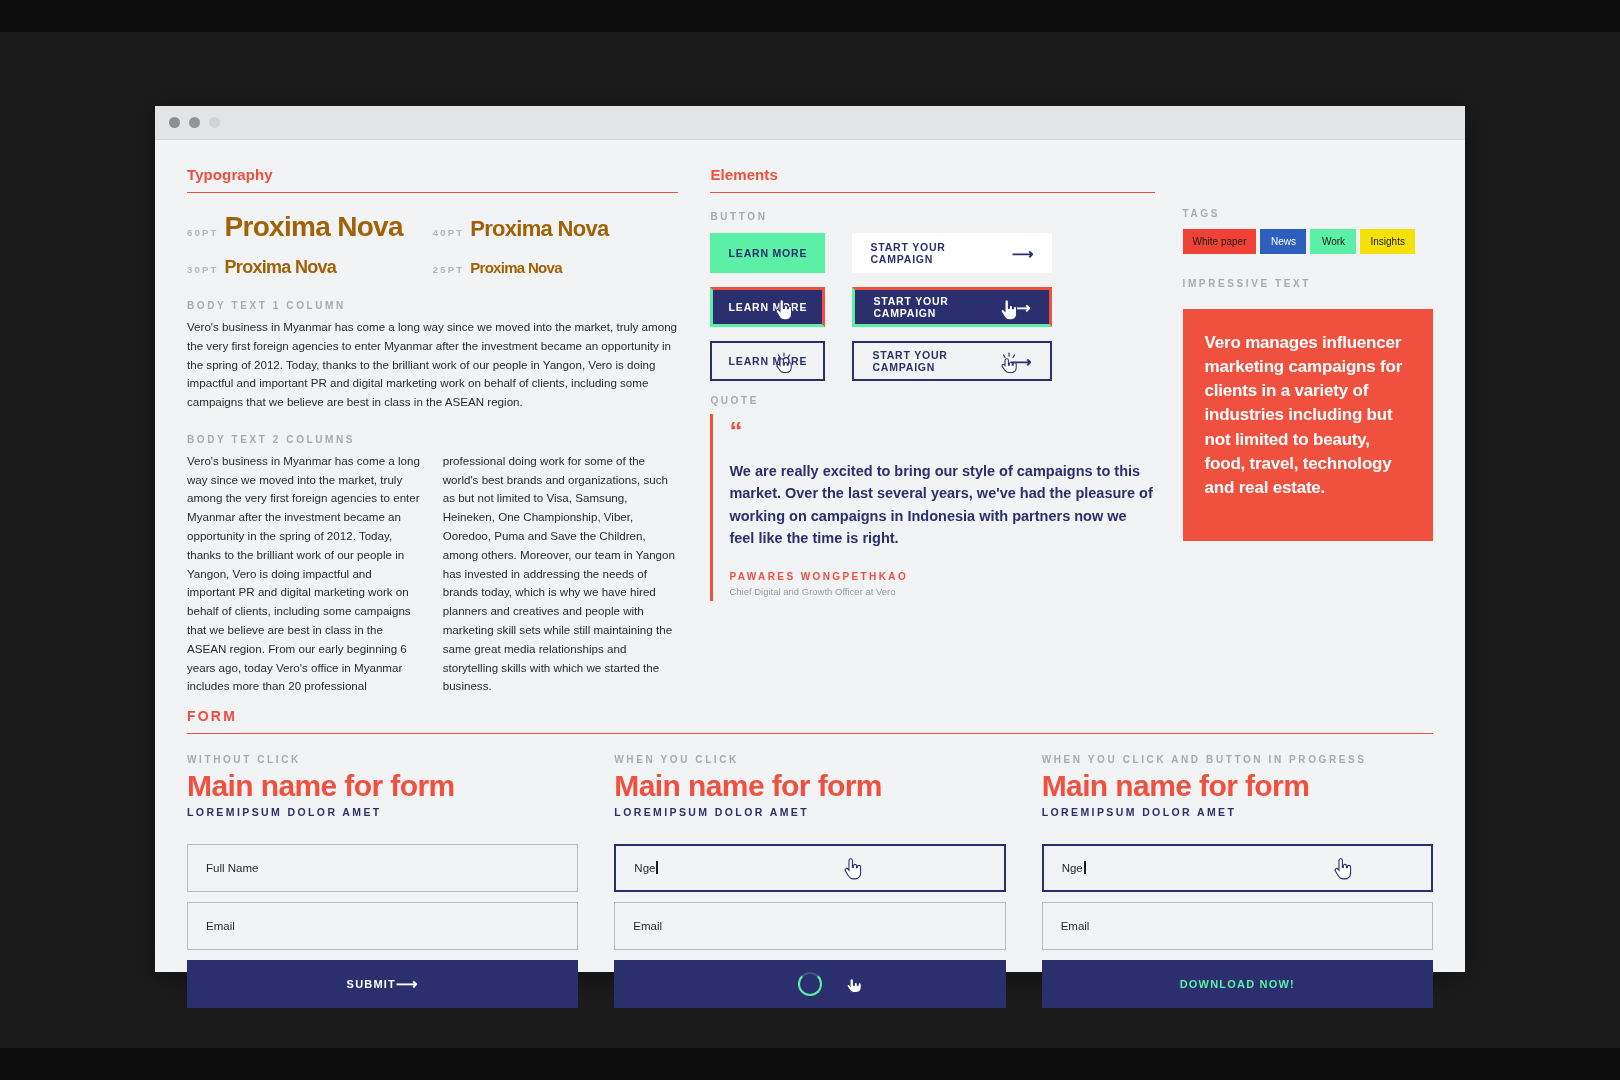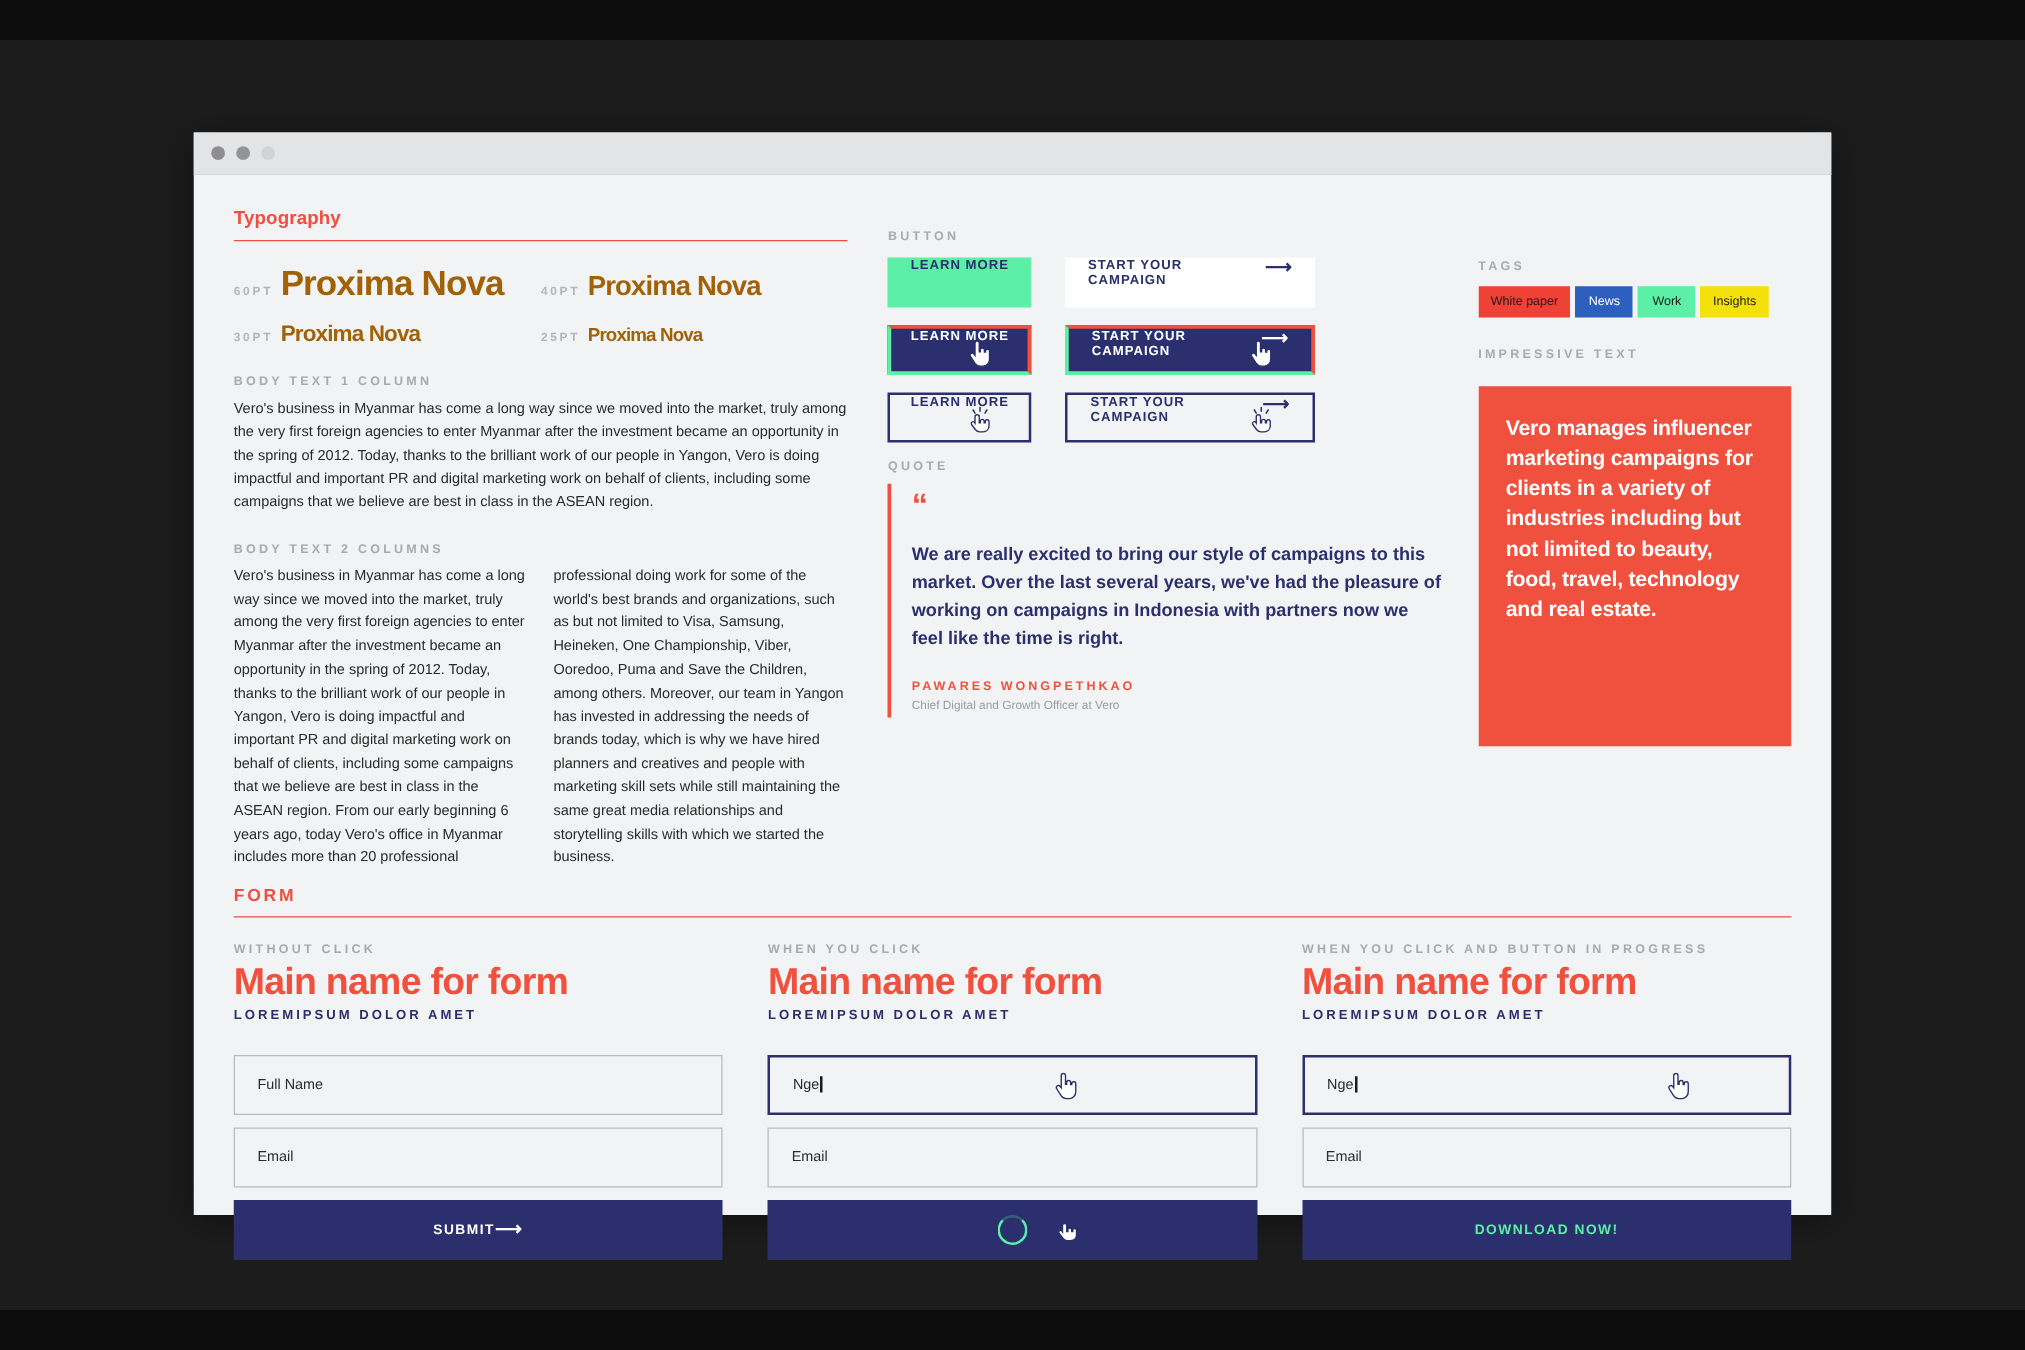--- a/index.html
+++ b/index.html
@@ -68,21 +68,21 @@
 
   .body-label { margin-top: 22px; margin-bottom: 7px; }
   .body-text { color: #2a2a2a; font-size: 11.6px; line-height: 1.62; }
   .two-cols { display: flex; gap: 20px; }
   .two-cols .c { width: 50%; }
 
   
   .btn-label { margin-bottom: 11px; }
   .btn-row { display: flex; align-items: flex-start; margin-bottom: 14px; position: relative; }
   .btn {
-    height: 40px; display: flex; align-items: flex-start; justify-content: center;
+    height: 40px; display: flex; align-items: center; justify-content: center;
     font-size: 10.5px; font-weight: bold; letter-spacing: .8px; position: relative;
   }
   .btn.small { width: 115px; }
   .btn.wide { width: 200px; justify-content: flex-start; padding: 0 18px; }
   .btn.wide .arr { margin-left: auto; }
   .btn-green { background: #5bf0a5; color: #2b2f6e; }
   .btn-white { background: #ffffff; color: #2b2f6e; }
   .btn-navy {
     background: #2b2f6e; color: #fff;
     border-top: 3px solid #f0503e; border-right: 3px solid #f0503e;
@@ -107,21 +107,21 @@
   
   .tags { display: flex; gap: 4px; margin-top: 10px; }
   .tag {
     height: 25px; display: flex; align-items: center; justify-content: center;
     font-size: 10px; color: #1a1a1a; padding: 0 10px; min-width: 46px;
   }
   .imp-label { margin-top: 24px; margin-bottom: 10px; }
   .imp-box {
     background: #f0503e; color: #fff; padding: 22px 22px 26px 22px;
     font-size: 17px; font-weight: bold; line-height: 1.42; letter-spacing: -.2px;
-    height: 288px;
+    height: 232px;
     margin-top: 20px;
   }
 
   
   .form-sec { margin-top: 12px; }
   .form-grid { display: flex; gap: 36px; margin-top: 20px; }
   .fcol { flex: 1; }
   .fsub { margin-bottom: 4px; }
   .fmain { color: #f0503e; font-size: 30px; font-weight: bold; letter-spacing: -.6px; line-height: 1.12; }
   .florem { color: #2b2f6e; font-size: 10.5px; font-weight: bold; letter-spacing: 2.4px; margin-top: 3px; }
@@ -194,20 +194,21 @@
           <div class="body-text">Vero's business in Myanmar has come a long way since we moved into the market, truly among the very first foreign agencies to enter Myanmar after the investment became an opportunity in the spring of 2012. Today, thanks to the brilliant work of our people in Yangon, Vero is doing impactful and important PR and digital marketing work on behalf of clients, including some campaigns that we believe are best in class in the ASEAN region.</div>
 
           <div class="label body-label">BODY TEXT 2 COLUMNS</div>
           <div class="two-cols">
             <div class="c body-text">Vero's business in Myanmar has come a long way since we moved into the market, truly among the very first foreign agencies to enter Myanmar after the investment became an opportunity in the spring of 2012. Today, thanks to the brilliant work of our people in Yangon, Vero is doing impactful and important PR and digital marketing work on behalf of clients, including some campaigns that we believe are best in class in the ASEAN region. From our early beginning 6 years ago, today Vero's office in Myanmar includes more than 20 professional</div>
             <div class="c body-text">professional doing work for some of the world's best brands and organizations, such as but not limited to Visa, Samsung, Heineken, One Championship, Viber, Ooredoo, Puma and Save the Children, among others. Moreover, our team in Yangon has invested in addressing the needs of brands today, which is why we have hired planners and creatives and people with marketing skill sets while still maintaining the same great media relationships and storytelling skills with which we started the business.</div>
           </div>
         </div>
 
         <div class="col-elem">
+          <div class="sec-head">Elements</div>
 
           <div style="height:18px"></div>
 
           <div class="label btn-label">BUTTON</div>
 
           <div class="btn-row">
             <div class="btn small btn-green">
               <span>LEARN MORE</span>
             </div>
             <div class="btn wide btn-white gap-r">

